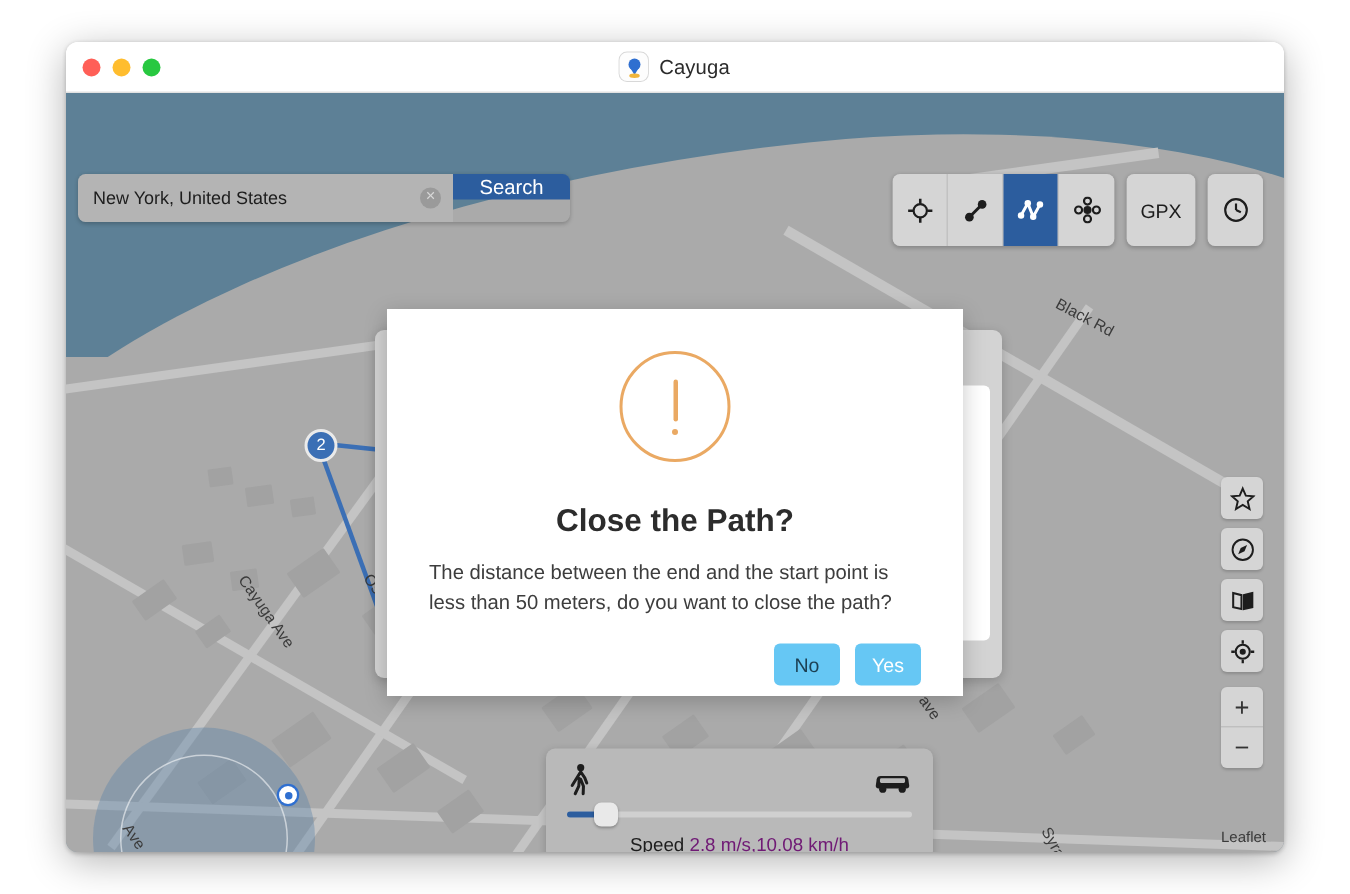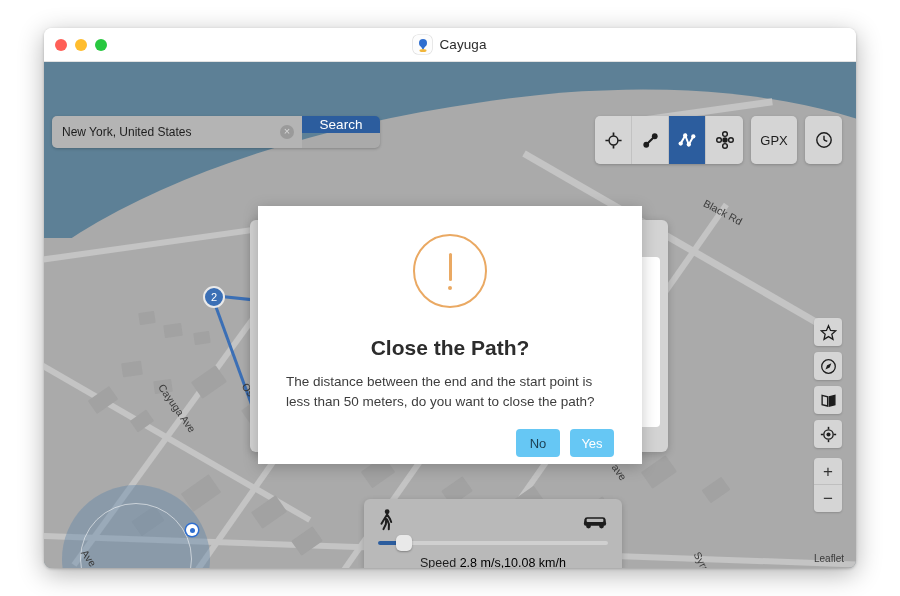--- a/index.html
+++ b/index.html
@@ -311,21 +311,21 @@
     position: absolute; left: 18px; top: 0;
     width: 16px; height: 16px; border-radius: 5px;
     background: #e9e9e9;
     box-shadow: 0 1px 2px rgba(0,0,0,.3);
     cursor: pointer;
   }
   #speed-readout {
     text-align: center; margin-top: 5px;
     font-size: 12.5px; color: #1d1d1d;
   }
-  #speed-value { color: #000000; }
+  #speed-value { color: #701a75; }
 
   
   #dialog {
     position: absolute;
     left: 214px; top: 144px;
     width: 384px; height: 258px;
     background: #ffffff;
     box-shadow: 0 3px 14px rgba(0,0,0,.22);
     display: flex; flex-direction: column;
     align-items: center;

